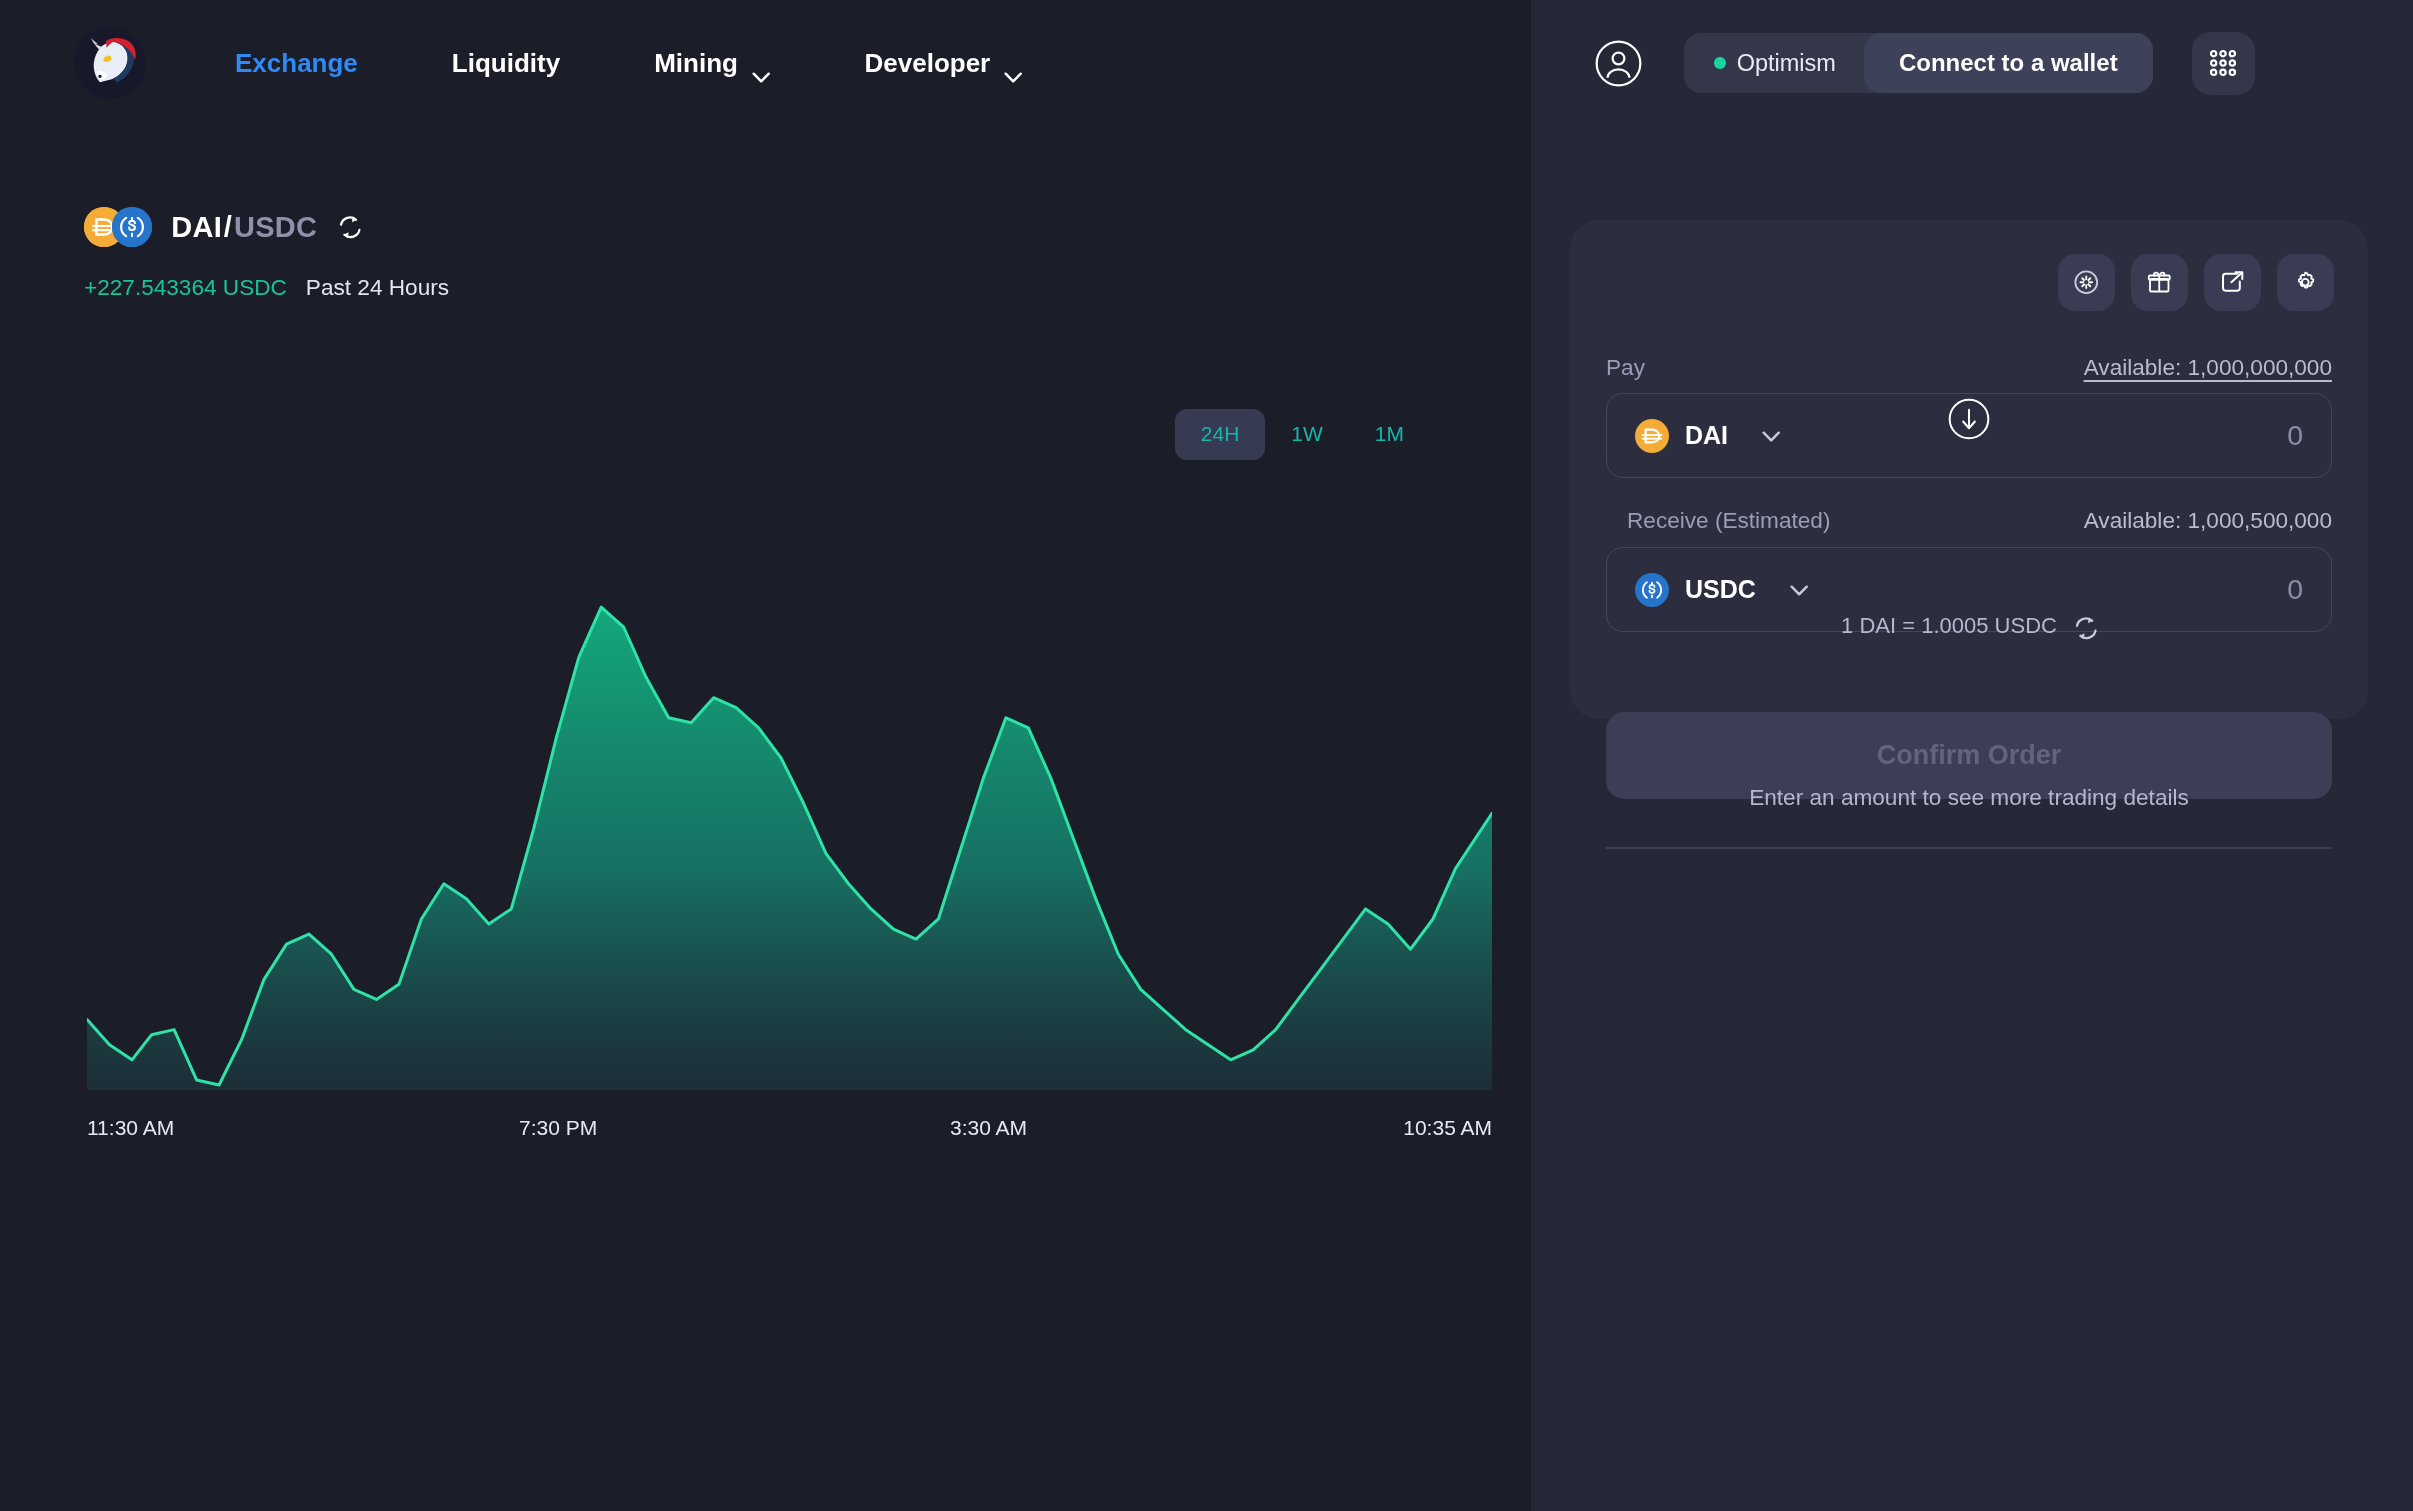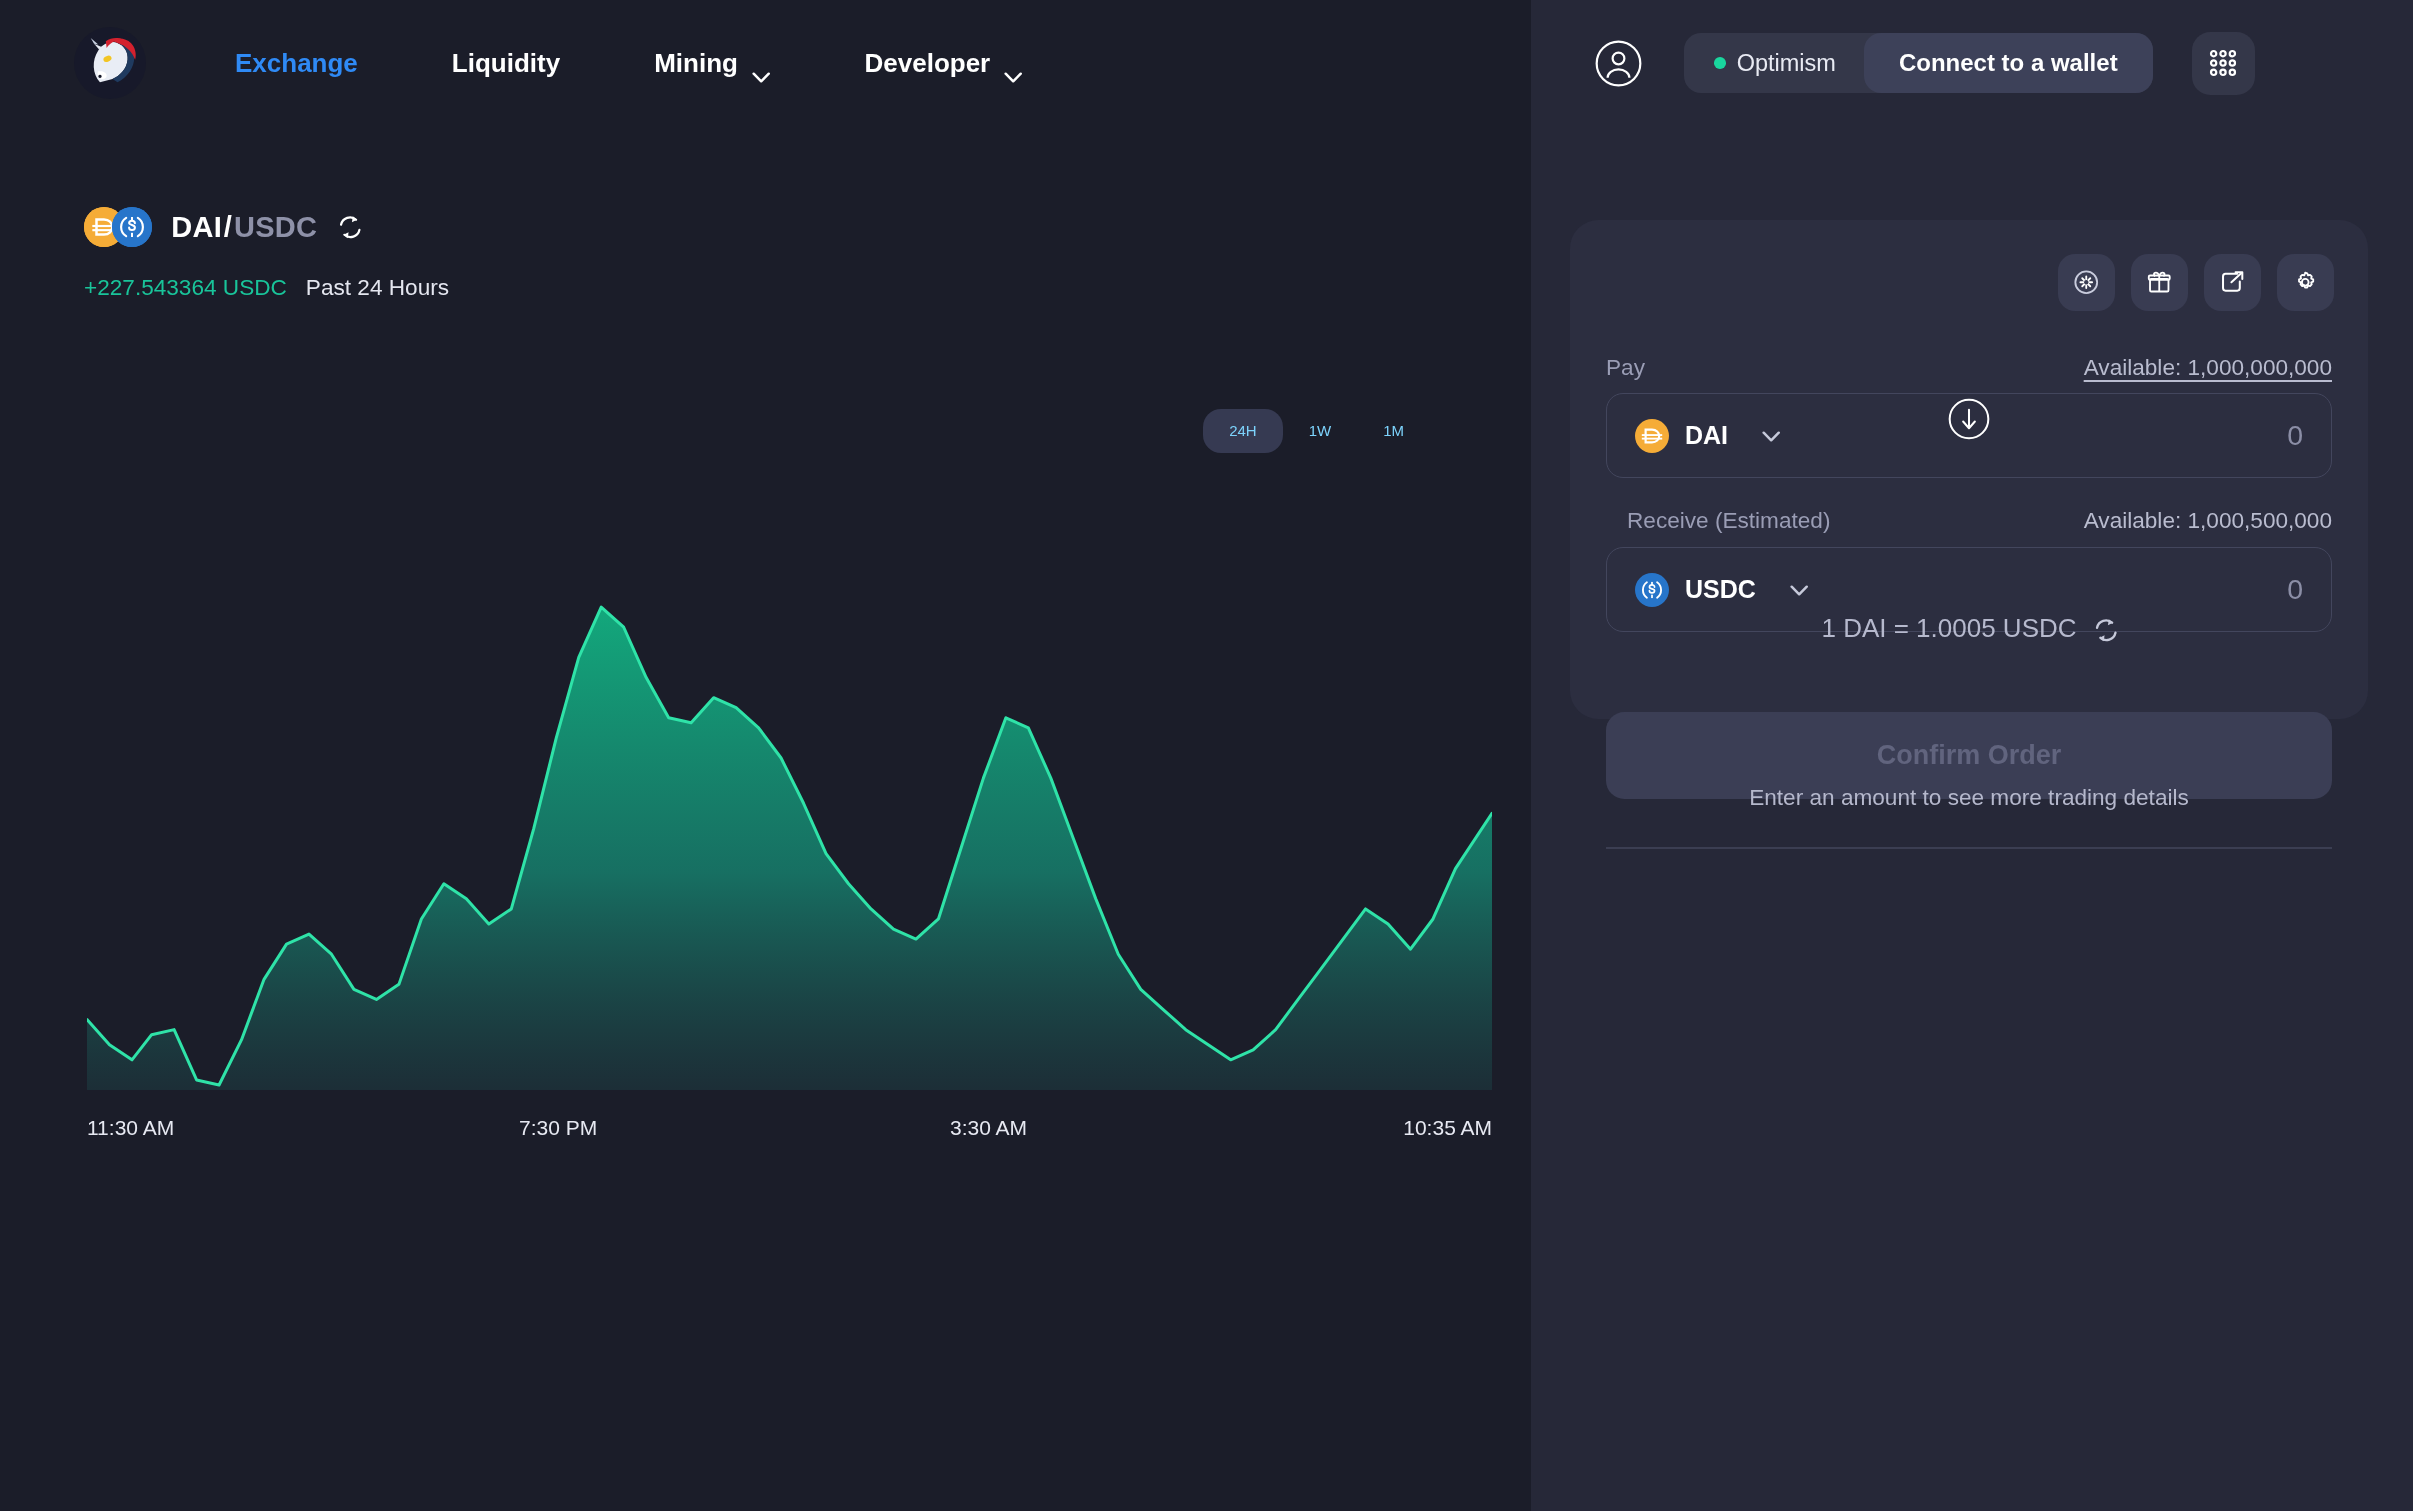--- a/index.html
+++ b/index.html
@@ -68,23 +68,23 @@
   .sub-row { margin-top: 28px; display: flex; align-items: baseline; gap: 19px; }
   .delta { font-size: 22.6px; color: #19c49a; font-weight: 400; }
   .period { font-size: 22.6px; color: #e4e6ef; font-weight: 400; }
 
   
   .range-tabs {
     position: absolute; top: 409px; right: 101px;
     display: flex; align-items: center; gap: 0;
   }
   .range-tab {
-    font-size: 15px; color: #7dd3fc;
+    font-size: 21px; color: #14b8a6;
     padding: 13.4px 26px;
-    border-radius: 18px;
+    border-radius: 12px;
     cursor: pointer;
     background: transparent;
   }
   .range-tab.active { background: #363a52; }
 
   
   .chart-wrap {
     position: absolute;
     left: 87px; top: 587px;
     width: 1405px; height: 503px;
@@ -178,21 +178,21 @@
   .arrow-circle {
     position: absolute; left: 50%; transform: translateX(-50%);
     top: 178px;
     width: 42px; height: 42px; cursor: pointer;
   }
 
   .rate-row {
     position: absolute; left: 0; right: 0; top: 393px;
     display: flex; align-items: center; justify-content: center; gap: 15px;
   }
-  .rate-txt { font-size: 26px; color: #b6b9cd; }
+  .rate-txt { font-size: 22px; color: #b6b9cd; }
   .rate-ico { width: 25px; height: 25px; cursor: pointer; }
 
   .confirm-btn {
     position: absolute; left: 36px; top: 448px;
     width: 726px; height: 87px;
     background: #3b3e55; border-radius: 18.4px;
     display: flex; align-items: center; justify-content: center;
     font-size: 27px; font-weight: 700; color: #61647e;
     cursor: pointer;
     margin-top: 44px;

